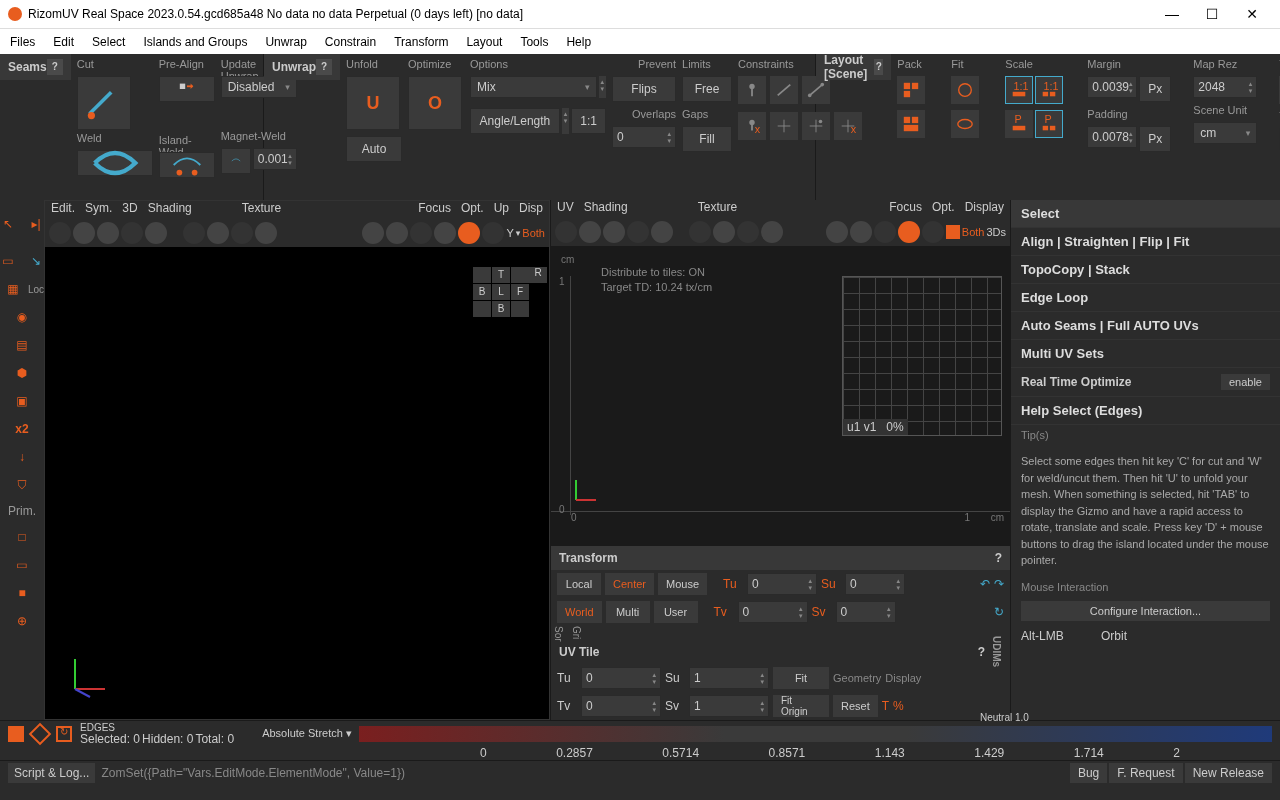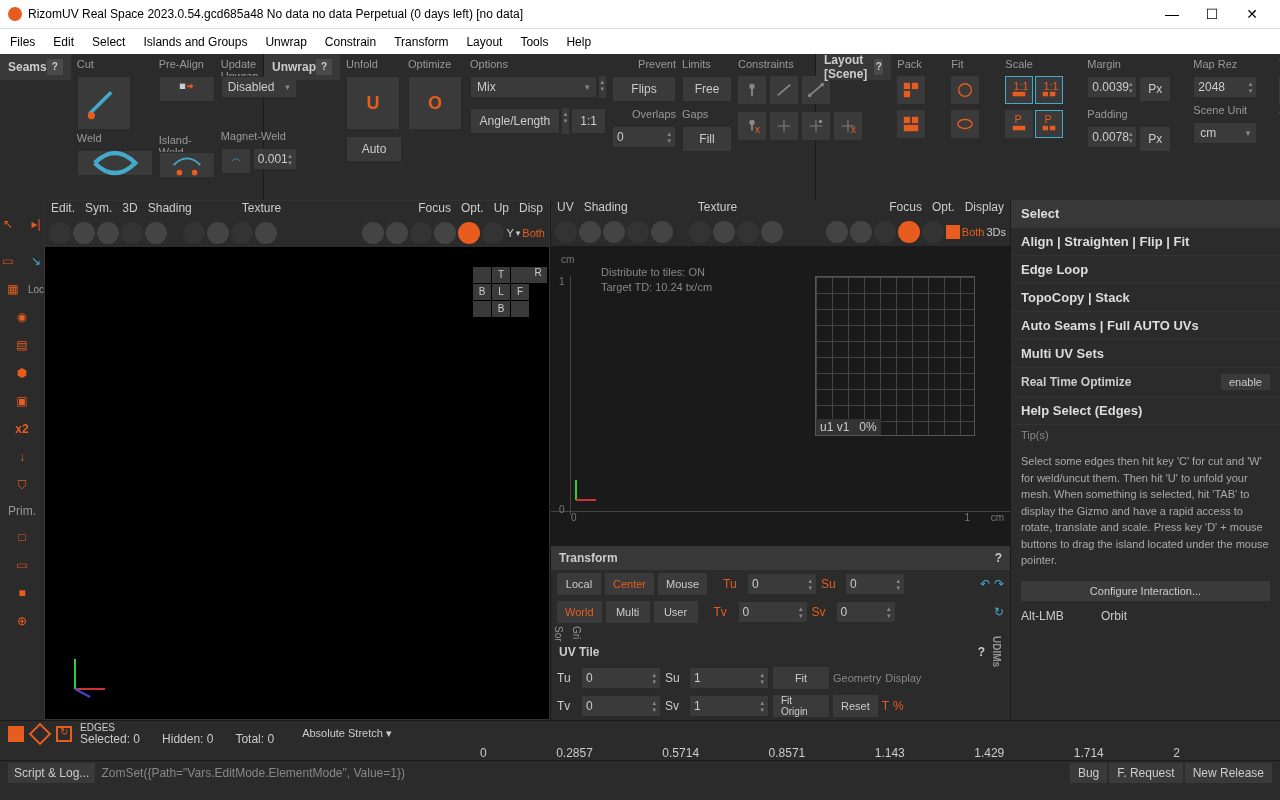--- a/index.html
+++ b/index.html
@@ -36,21 +36,21 @@
 .viewhdr{height:18px;background:#2b2b2b;display:flex;gap:10px;padding:0 6px;font-size:11px;color:#999}
 .viewicons{height:28px;background:#2b2b2b;display:flex;align-items:center;gap:2px;padding:0 4px}
 .vico{width:22px;height:22px;border-radius:50%;background:#444}
 .vico.dark{background:#333}
 .viewport{position:absolute;top:46px;left:0;right:0;bottom:0;background:#000}
 .axis{position:absolute;left:20px;bottom:20px}
 .cube{position:absolute;right:20px;top:20px;display:grid;grid-template-columns:repeat(3,18px);gap:1px}
 .cube div{background:#3a3a3a;text-align:center;font-size:10px;line-height:16px;height:16px}
 .viewuv{width:460px;background:#2b2b2b;display:flex;flex-direction:column;border-left:1px solid #1a1a1a}
 .uvport{flex:1;background:#1a1a1a;position:relative}
-.grid{position:absolute;right:35px;top:30px;width:160px;height:160px;border:1px solid #555}
+.grid{position:absolute;right:8px;top:30px;width:160px;height:160px;border:1px solid #555}
 .grid::before{content:"";position:absolute;inset:0;background-image:linear-gradient(#444 1px,transparent 1px),linear-gradient(90deg,#444 1px,transparent 1px);background-size:16px 16px}
 .transform{background:#2b2b2b;border-top:1px solid #1a1a1a}
 .trhdr{height:24px;display:flex;align-items:center;padding:0 8px;font-weight:600;background:#383838}
 .trrow{display:flex;gap:4px;padding:3px 6px;align-items:center}
 .trbtn{background:#3a3a3a;height:22px;padding:0 8px;display:flex;align-items:center;min-width:44px;justify-content:center;font-size:11px}
 .trbtn.o{color:#e85d1f}
 .rpanel{width:270px;background:#2b2b2b;border-left:1px solid #1a1a1a;display:flex;flex-direction:column}
 .ritem{padding:6px 10px;font-size:13px;font-weight:600;color:#ddd;border-bottom:1px solid #333}
 .ritem.row{display:flex;align-items:center}
 .ritem .en{margin-left:auto;background:#3a3a3a;padding:2px 8px;font-size:11px;font-weight:normal}
@@ -667,54 +667,58 @@
         <div class="trbtn">Reset</div>
         <span style="color:#e85d1f">T</span>
         <span style="color:#e85d1f">%</span>
       </div>
     </div>
   </div>
 
   <div class="rpanel">
     <div class="ritem" style="background:#383838">Select</div>
     <div class="ritem">Align | Straighten | Flip | Fit</div>
+    <div class="ritem">TopoCopy | Stack</div>
     <div class="ritem">Edge Loop</div>
-    <div class="ritem">TopoCopy | Stack</div>
     <div class="ritem">Auto Seams | Full AUTO UVs</div>
     <div class="ritem">Multi UV Sets</div>
     <div class="ritem row">
         <span>Real Time Optimize</span>
         <span class="en">enable</span>
       </div>
     <div class="ritem">Help Select (Edges)</div>
     <div class="tiph">Tip(s)</div>
     <div class="tips">Select some edges then hit key 'C' for cut and 'W' for weld/uncut them. Then hit 'U' to unfold your mesh. When something is selected, hit 'TAB' to display the Gizmo and have a rapid access to rotate, translate and scale. Press key 'D' + mouse buttons to drag the island located under the mouse pointer.</div>
+    <div class="tiph">Mouse Interaction</div>
     <div class="cfg">Configure Interaction...</div>
     <div class="mi">
         <span>Alt-LMB</span>
         <span>Orbit</span>
       </div>
   </div>
 </div>
 
 <div class="statusbar">
   <div class="sq"></div>
   <div style="width:16px;height:16px;border:2px solid #e85d1f;transform:rotate(45deg)"></div>
   <div class="sq" style="background:none;border:2px solid #e85d1f;position:relative">
       <span style="position:absolute;top:-2px;left:2px;color:#e85d1f;font-size:10px">↻</span>
     </div>
   <div style="display:flex;flex-direction:column;line-height:1">
     <span style="font-size:10px">EDGES</span>
-    <div style="display:flex;gap:22px;font-size:10px">
+    <div style="display:flex;gap:2px;font-size:10px">
       <span>Selected: 0</span>
       <span>Hidden: 0</span>
       <span>Total: 0</span>
     </div>
   </div>
   <div style="margin-left:20px;font-size:11px">Absolute Stretch ▾</div>
+  <div class="gradient">
+    <div style="position:absolute;left:68%;top:-14px;font-size:10px">Neutral 1.0</div>
+  </div>
 </div>
 <div style="display:flex;padding:0 100px 0 480px;font-size:10px;color:#999;justify-content:space-between;height:14px">
   <span>0</span>
     <span>0.2857</span>
     <span>0.5714</span>
     <span>0.8571</span>
     <span>1.143</span>
     <span>1.429</span>
     <span>1.714</span>
     <span>2</span>

